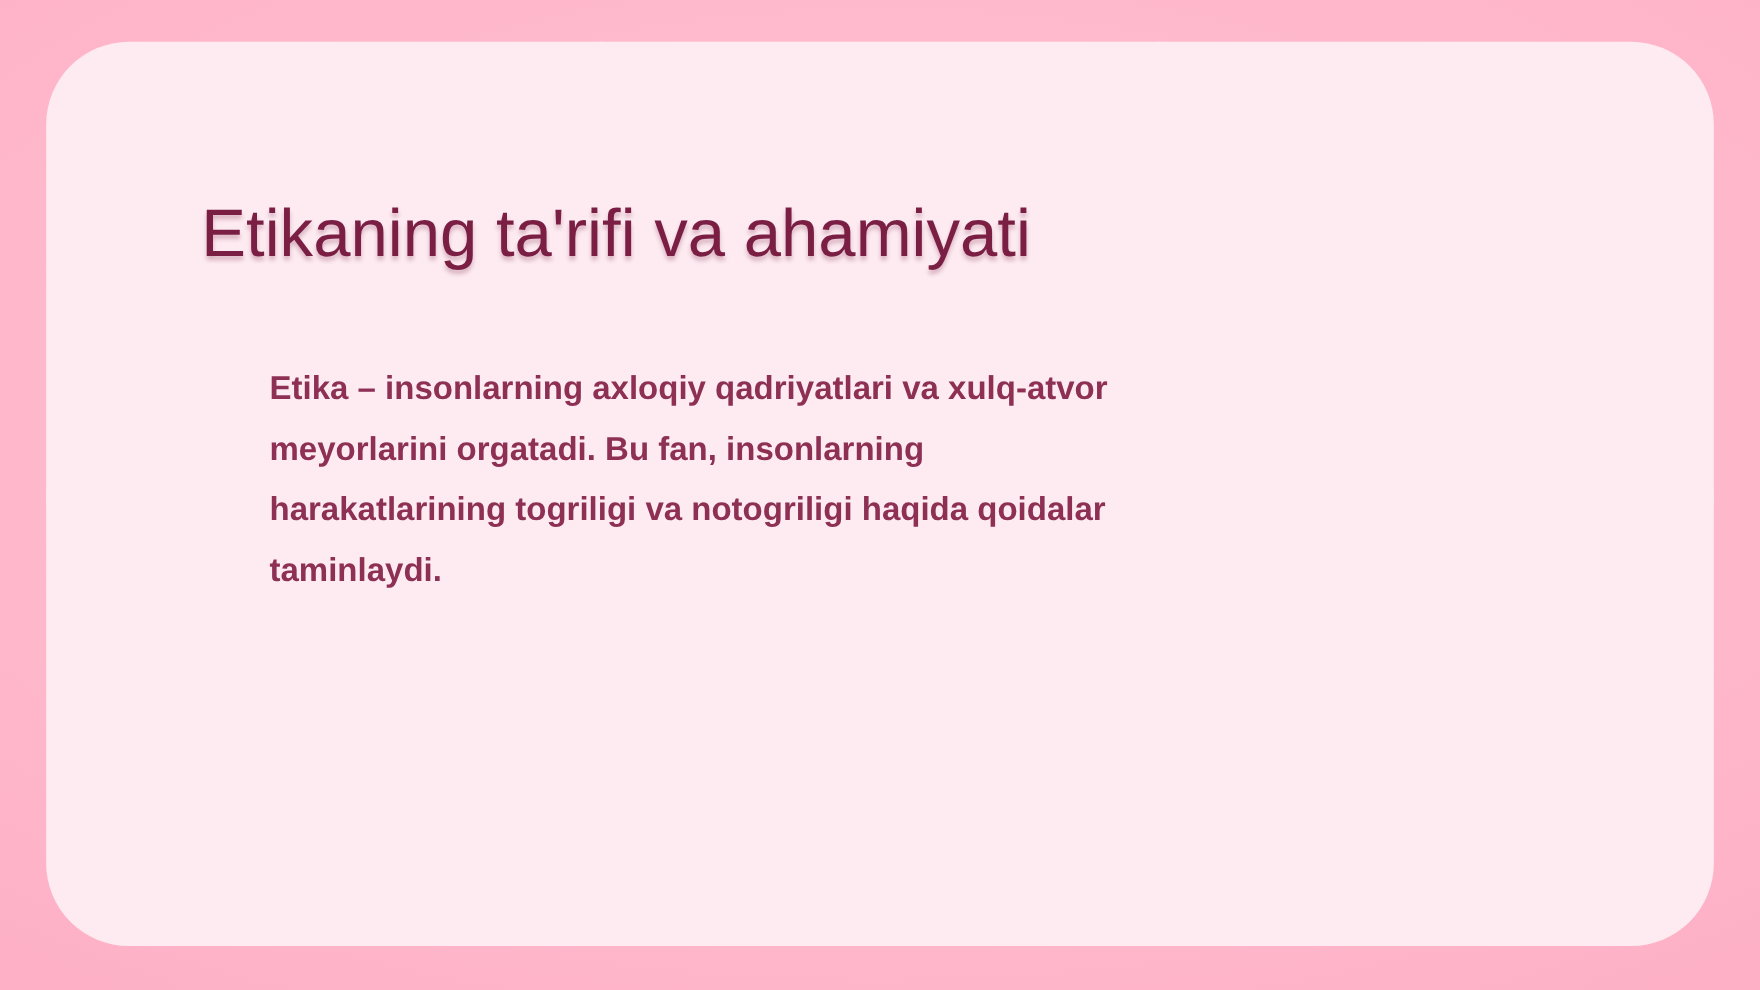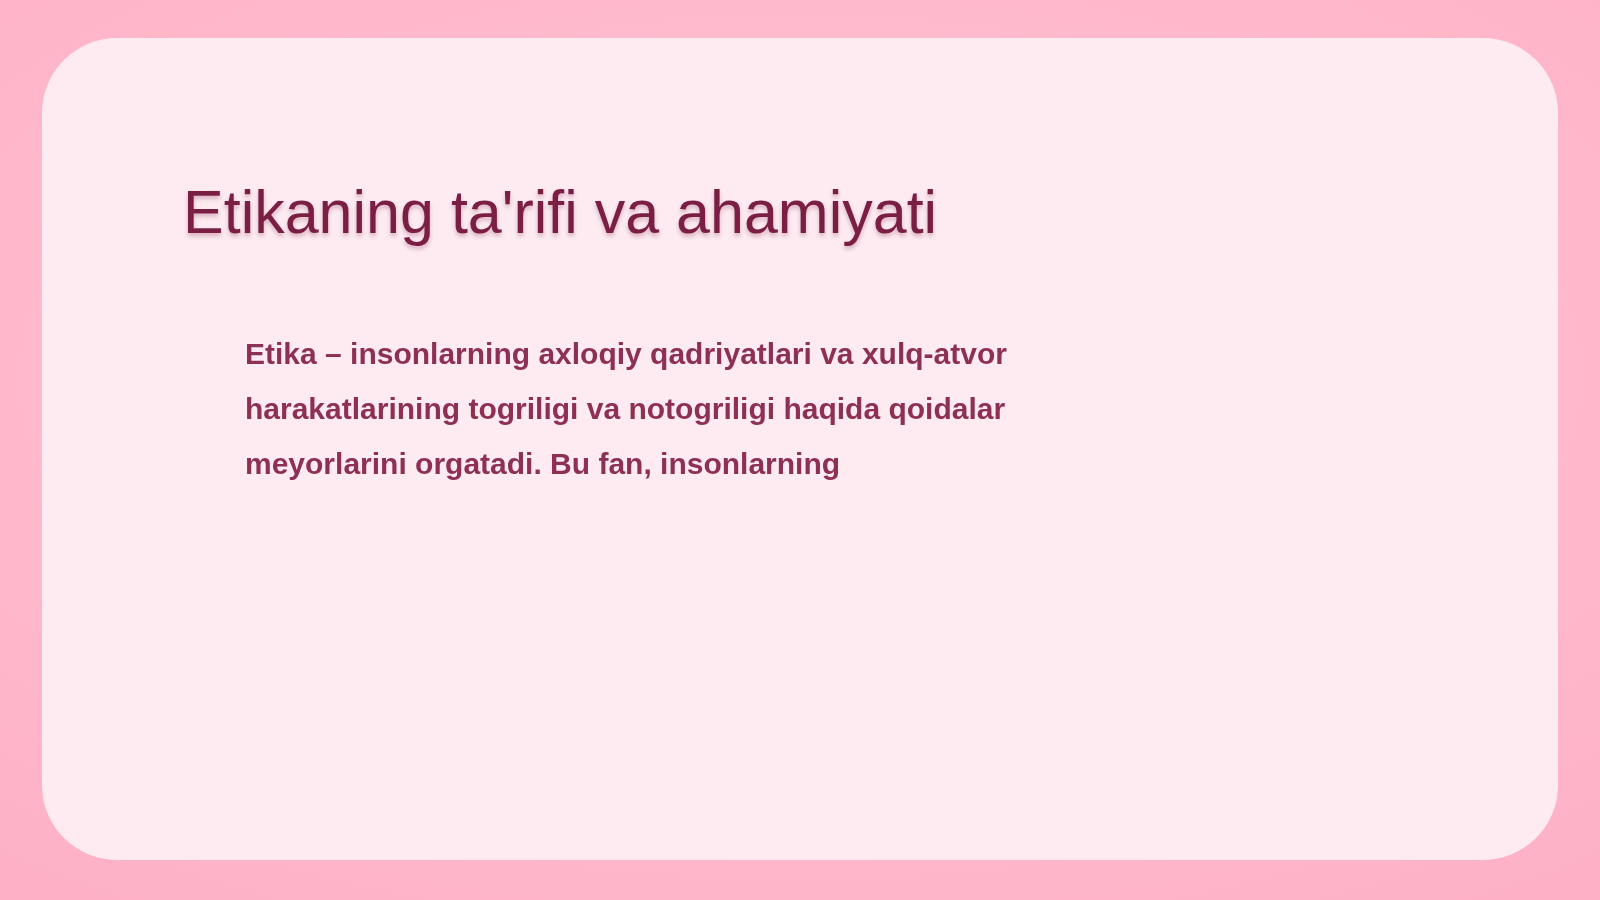--- a/index.html
+++ b/index.html
@@ -64,17 +64,18 @@
     <div class="petal p3"></div>
     <div class="petal p4"></div>
     <div class="petal p5"></div>
     <div class="petal p6"></div>
   </div>
 
   <h1 class="slide-title">Etikaning ta'rifi va ahamiyati</h1>
 
   <div class="slide-body">
     <div class="line">Etika – insonlarning axloqiy qadriyatlari va xulq-atvor</div>
+    <div class="line">meyorlarini orgatadi. Bu fan, insonlarning</div>
     <div class="line">harakatlarining togriligi va notogriligi haqida qoidalar</div>
-    <div class="line">meyorlarini orgatadi. Bu fan, insonlarning</div>
+    <div class="line">taminlaydi.</div>
   </div>
 
 </div>
 
 </body></html>

